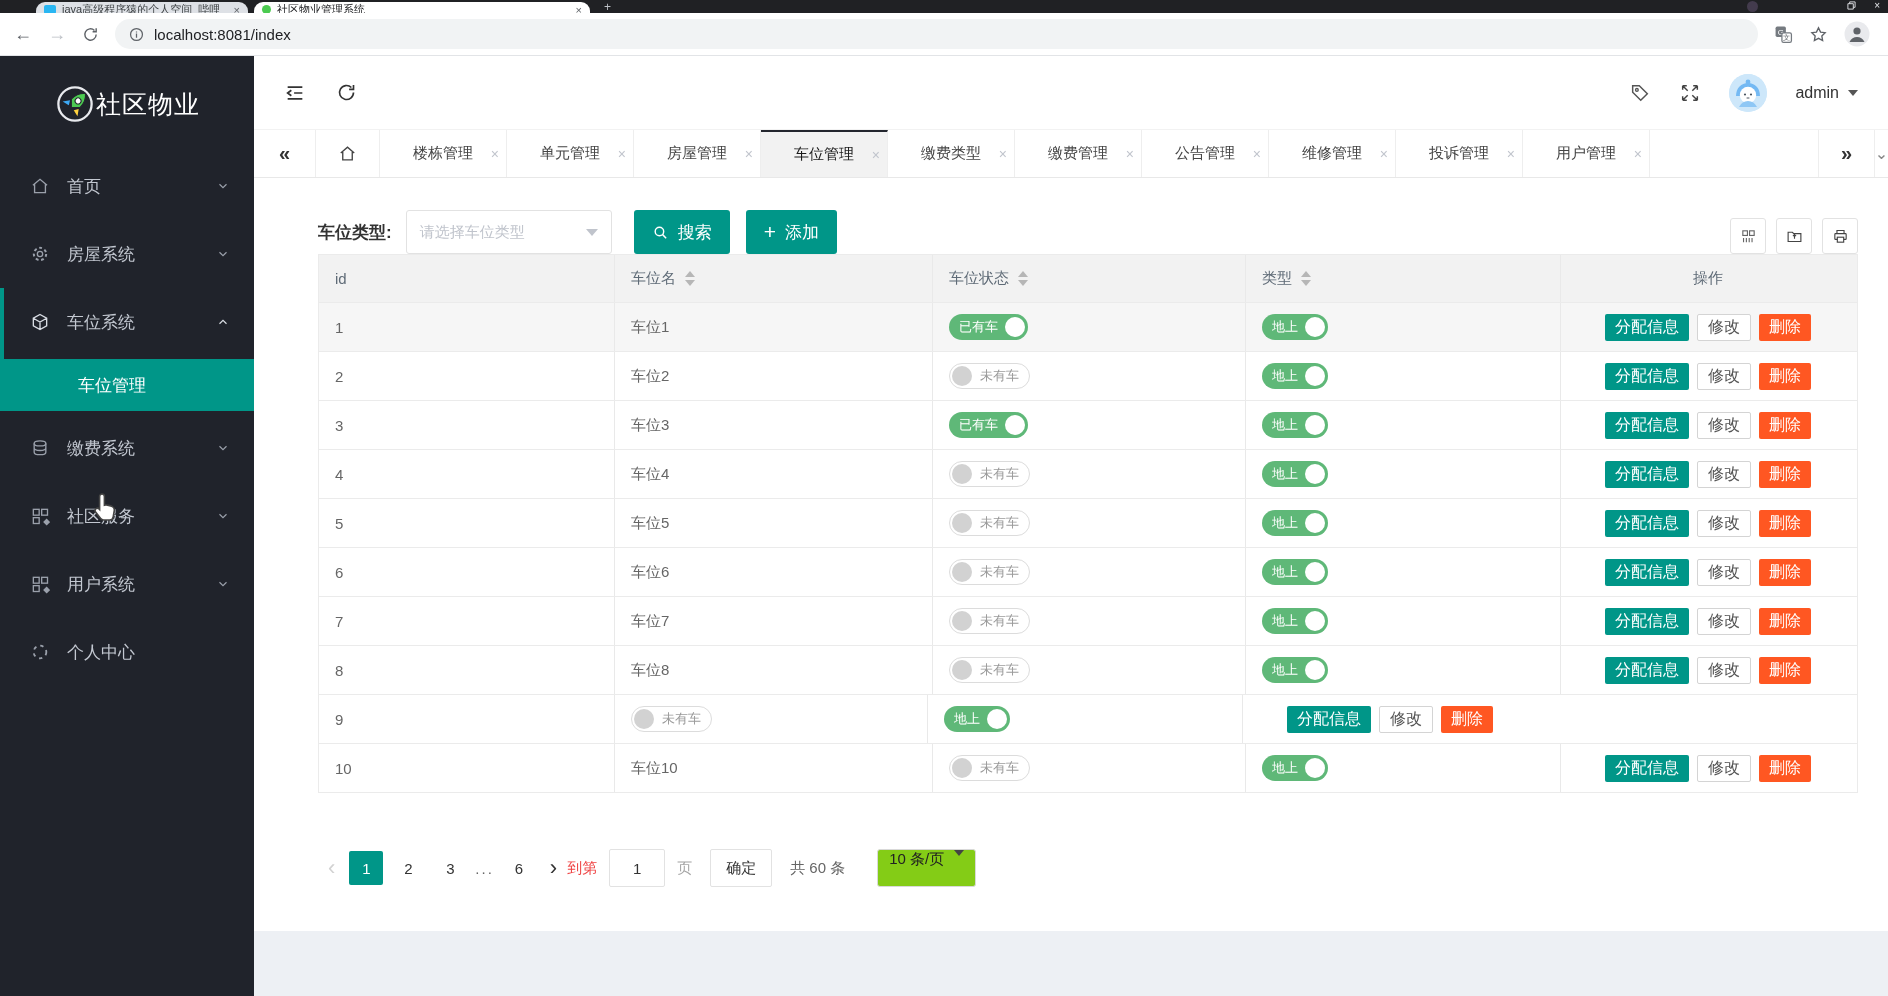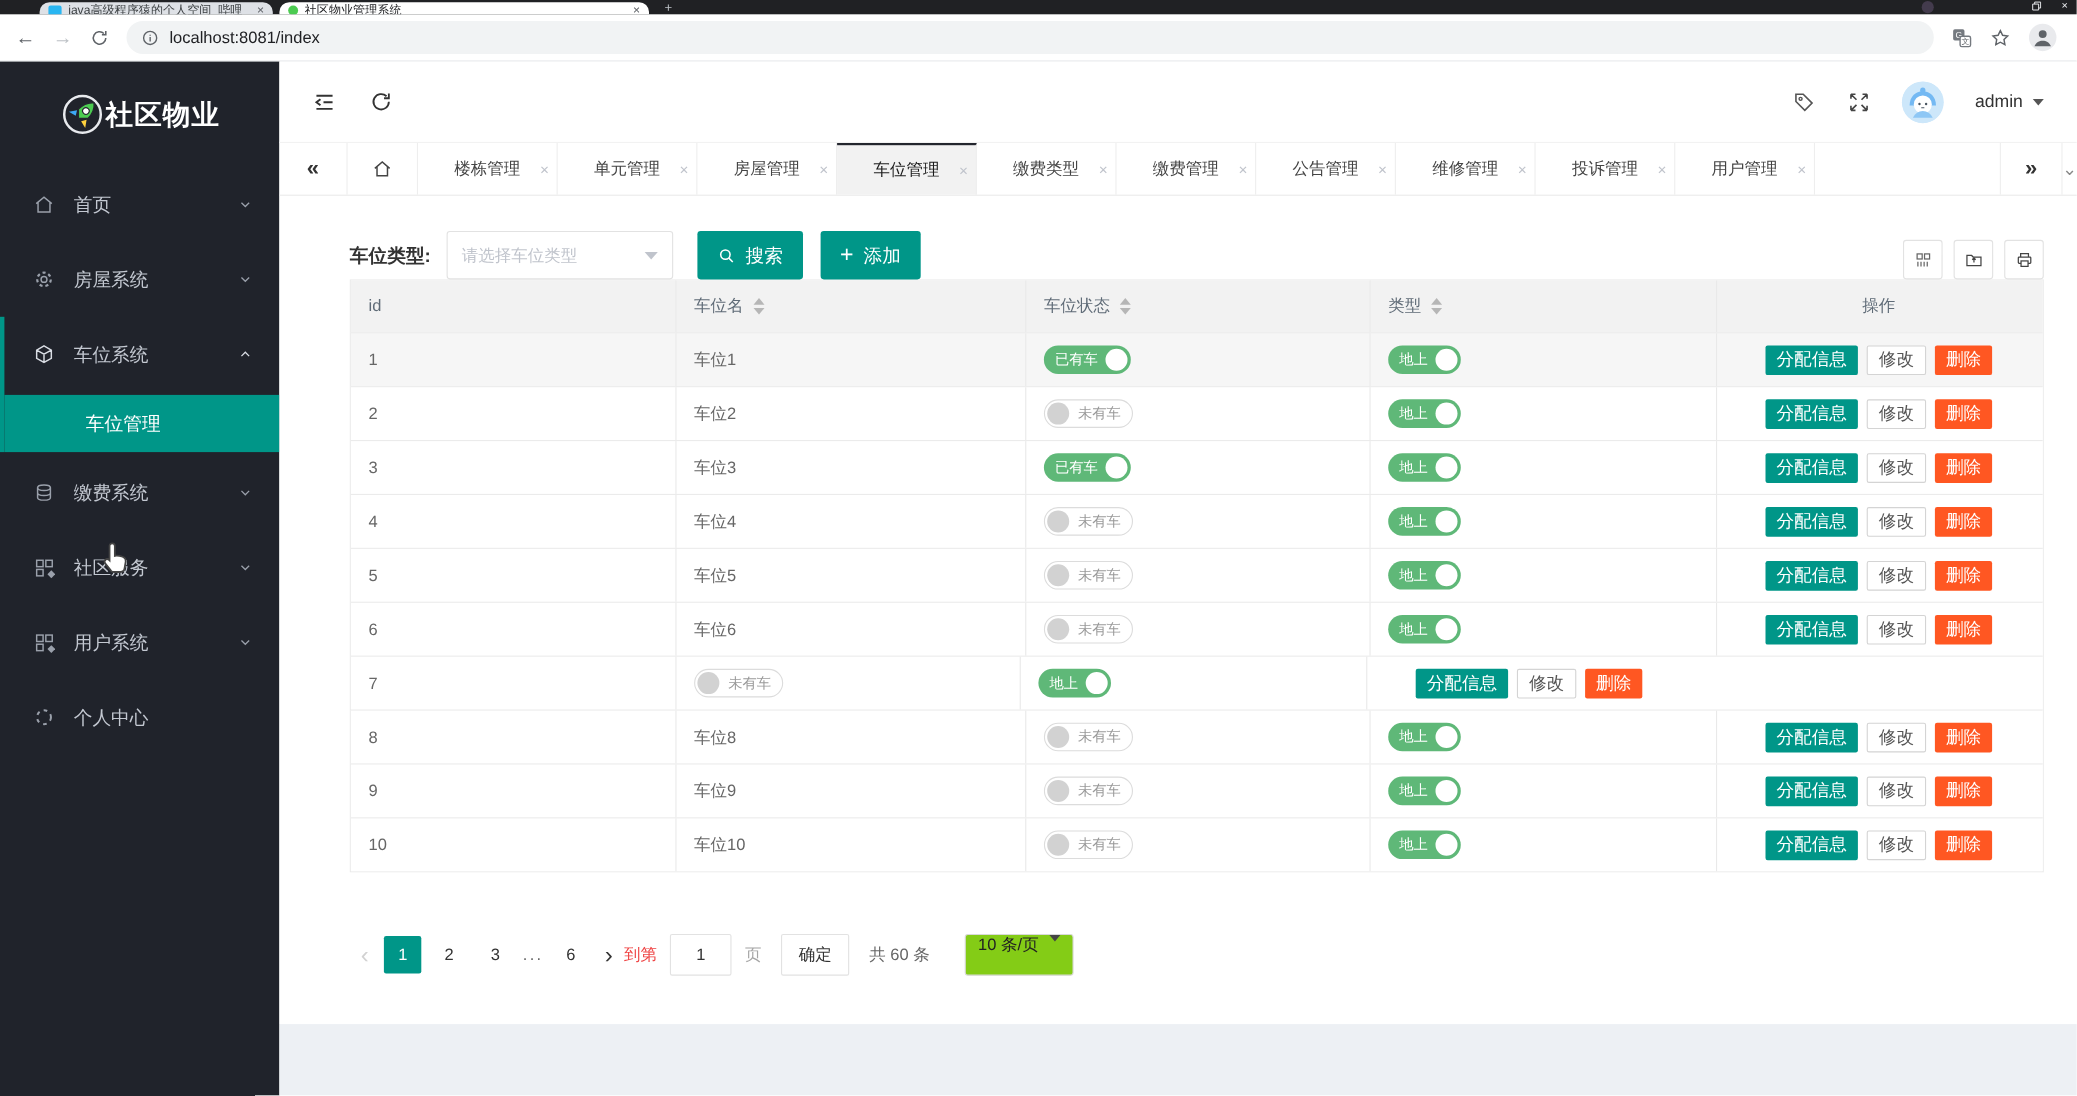--- a/index.html
+++ b/index.html
@@ -22,21 +22,21 @@
 .toolbar{height:43px;background:#fff;border-bottom:1px solid #e2e4e7;display:flex;align-items:center;padding:0 14px;gap:16px}
 .nav-ic{font-size:18px;color:#5f6368;line-height:1}
 .nav-ic.dim{color:#bdc1c6}
 .omnibox{flex:1;height:30px;background:#f1f3f4;border-radius:15px;display:flex;align-items:center;padding:0 14px;gap:10px}
 .url{font-size:15px;color:#202124}
 .tb-right-icons{display:flex;align-items:center;gap:16px;padding-right:4px}
 
 
 .app{display:flex;height:940px}
 .sidebar{width:254px;background:#20232b;flex-shrink:0;color:#c3c8d1}
-.logo{height:96px;display:flex;align-items:center;justify-content:center;gap:0;color:#fff;font-size:25px;font-weight:700;letter-spacing:1px}
+.logo{height:96px;display:flex;align-items:center;justify-content:center;gap:0;color:#fff;font-size:25px;font-weight:400;letter-spacing:1px}
 .menu-item{height:68px;display:flex;align-items:center;padding:0 24px 0 30px;font-size:17px;cursor:pointer}
 .menu-item .mi{width:20px;height:20px;margin-right:17px;flex-shrink:0}
 .chev{margin-left:auto}
 .sec-active{border-left:4px solid #009688}
 .sec-active .menu-item{padding-left:26px}
 .submenu-item{height:52px;background:#009688;color:#fff;display:flex;align-items:center;padding-left:74px;font-size:17px;margin:3px 0;cursor:pointer}
 
 .main{flex:1;display:flex;flex-direction:column;min-width:0}
 .mheader{height:74px;background:#fff;display:flex;align-items:center;padding:0 30px;border-bottom:1px solid #f2f2f2}
 .mh-left{display:flex;align-items:center;gap:30px}
@@ -549,20 +549,21 @@
                 </div>
               </div>
               <div class="t-cell w4">
                 <button class="abtn assign">分配信息</button>
                 <button class="abtn edit">修改</button>
                 <button class="abtn del">删除</button>
               </div>
             </div>
             <div class="t-row">
               <div class="t-cell w0">7</div>
+              <div class="t-cell w1">车位7</div>
               <div class="t-cell w2">
                 <div class="switch off">
                   <span class="kn"></span>
                   <span class="sw-t">未有车</span>
                 </div>
               </div>
               <div class="t-cell w3">
                 <div class="switch on">
                   <span class="sw-t">地上</span>
                   <span class="kn"></span>
@@ -590,21 +591,20 @@
                 </div>
               </div>
               <div class="t-cell w4">
                 <button class="abtn assign">分配信息</button>
                 <button class="abtn edit">修改</button>
                 <button class="abtn del">删除</button>
               </div>
             </div>
             <div class="t-row">
               <div class="t-cell w0">9</div>
-              <div class="t-cell w1">车位9</div>
               <div class="t-cell w2">
                 <div class="switch off">
                   <span class="kn"></span>
                   <span class="sw-t">未有车</span>
                 </div>
               </div>
               <div class="t-cell w3">
                 <div class="switch on">
                   <span class="sw-t">地上</span>
                   <span class="kn"></span>

